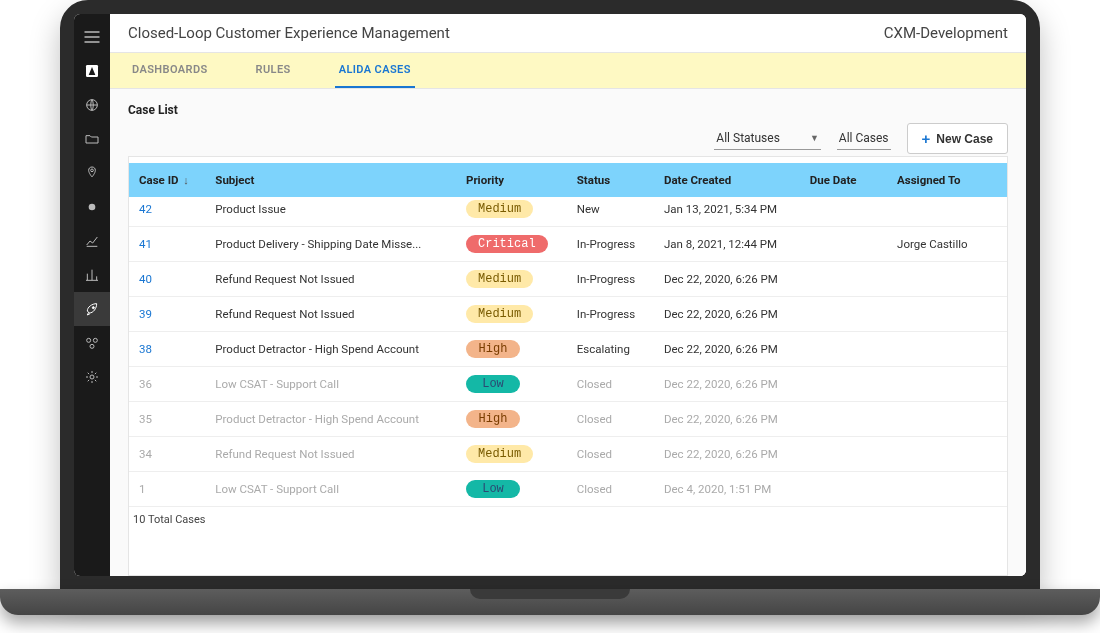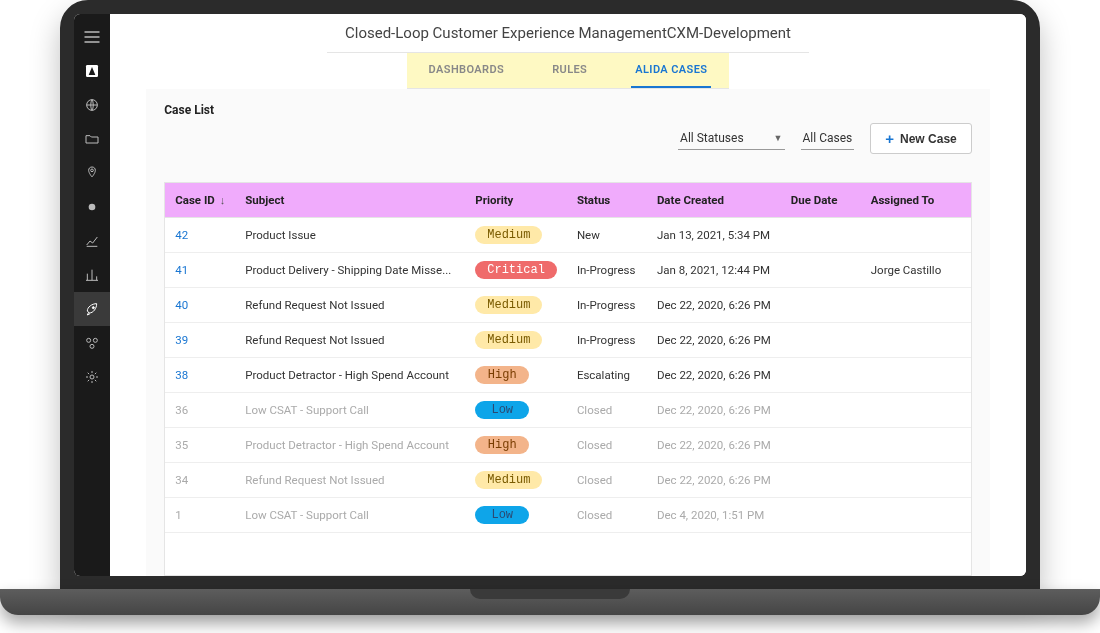--- a/index.html
+++ b/index.html
@@ -78,21 +78,20 @@
   }
   .sidebar-item svg { width: 16px; height: 16px; }
   .hamburger svg { width: 20px; height: 20px; }
   
   .main {
     flex: 1;
     display: flex;
     flex-direction: column;
     background: #fff;
     overflow: hidden;
-    align-items: center;
   }
   .topbar {
     display: flex;
     justify-content: space-between;
     align-items: center;
     padding: 10px 18px;
     border-bottom: 1px solid #e5e5e5;
     font-size: 15px;
     color: #444;
   }
@@ -136,21 +135,21 @@
     font-size: 10px;
     font-weight: 600;
     color: #333;
     margin-bottom: 6px;
   }
   .controls {
     display: flex;
     justify-content: flex-end;
     align-items: center;
     gap: 16px;
-    margin-bottom: 28px;
+    margin-bottom: 2px;
   }
   .dropdown {
     display: flex;
     align-items: center;
     gap: 30px;
     font-size: 12px;
     color: #333;
     border-bottom: 1px solid #999;
     padding: 4px 2px;
     cursor: pointer;
@@ -179,23 +178,23 @@
     position: relative;
   }
   table { width: 100%; border-collapse: collapse; font-size: 11.5px; }
   thead th {
     text-align: left;
     padding: 10px 10px;
     font-weight: 700;
     font-size: 11.5px;
     color: #222;
     border-bottom: 1px solid #e5e5e5;
-    background: #f0abfc;
+    background: #7dd3fc;
     position: sticky;
-    top: 0;
+    top: 6px;
   }
   tbody td {
     padding: 8px 10px;
     border-bottom: 1px solid #eee;
     color: #333;
     white-space: nowrap;
   }
   tbody tr.closed td { color: #aaa; }
   .case-link { color: #1976d2; cursor: pointer; }
   tbody tr.closed .case-link { color: #aaa; }
@@ -206,21 +205,21 @@
     border-radius: 10px;
     font-size: 12px;
     font-weight: 500;
     text-align: center;
     min-width: 54px;
     font-family: Liberation Mono, monospace;
   }
   .pri-Medium { background: #ffe9a8; color: #7a5b00; }
   .pri-Critical { background: #ef6b6b; color: #fff; }
   .pri-High { background: #f3b48a; color: #7a3d00; }
-  .pri-Low { background: #0ea5e9; color: #2b4a73; }
+  .pri-Low { background: #14b8a6; color: #2b4a73; }
   .footer-count {
     font-size: 11px;
     color: #444;
     padding: 6px 4px 0 4px;
   }
   
   .col-caseid { width: 70px; }
   .col-subject { width: 230px; }
   .col-priority { width: 80px; }
   .col-status { width: 80px; }
@@ -428,19 +427,20 @@
                   <td><span class="case-link">1</span></td>
                   <td>Low CSAT - Support Call</td>
                   <td><span class="priority-pill pri-Low">Low</span></td>
                   <td>Closed</td>
                   <td>Dec 4, 2020, 1:51 PM</td>
                   <td></td>
                   <td></td>
                 </tr>
               </tbody>
           </table>
+          <div class="footer-count">10 Total Cases</div>
         </div>
       </div>
     </div>
 
   </div>
 </div>
 <div class="laptop-base"></div>
 
 </body></html>

